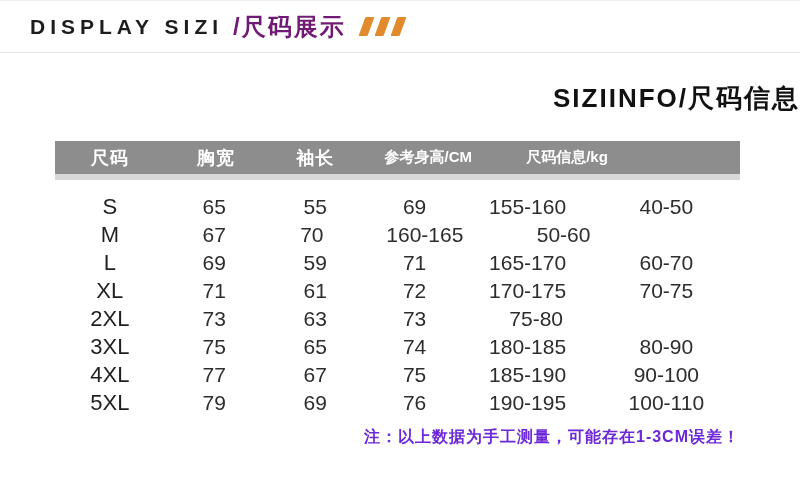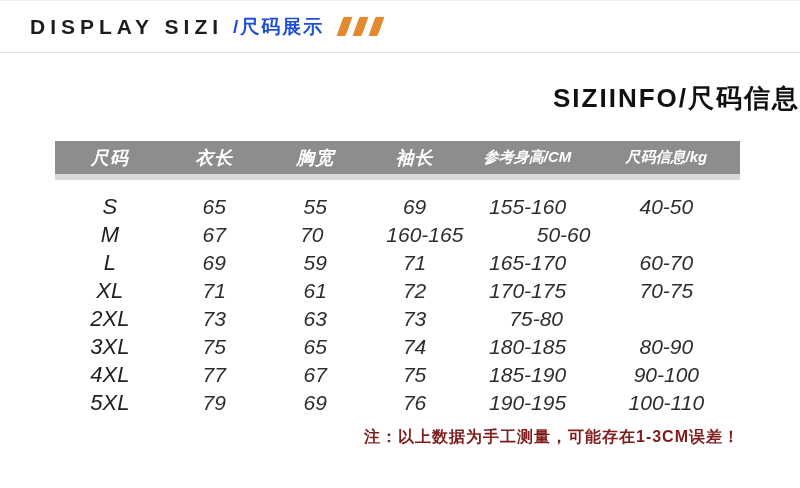--- a/index.html
+++ b/index.html
@@ -21,21 +21,21 @@
     height: 52px;
     display: flex; align-items: center;
     padding-left: 30px;
     border-bottom: 1px solid #e3e3e3;
   }
   .banner-en {
     font-size: 21px; font-weight: bold; color: #1c1c1c;
     letter-spacing: 5px;
   }
   .banner-zh {
-    font-size: 19px; font-weight: bold; color: #1d4ed8;
+    font-size: 24px; font-weight: bold; color: #701a75;
     margin-left: 10px; letter-spacing: 2px;
   }
   .slashes { display: inline-flex; margin-left: 16px; align-items: center; }
   .slashes i {
     display: block; width: 9px; height: 19px;
     background: #e28a2e;
     transform: skewX(-20deg);
     margin-right: 7px;
     border-radius: 1px;
   }
@@ -43,21 +43,21 @@
   
   .title {
     position: absolute; top: 80px; left: 0; right: 0;
     text-align: right;
     font-size: 26px; font-weight: bold; color: #111111;
     letter-spacing: 2px;
   }
 
   
   .size-table {
-    position: absolute; top: 140px; left: 55px; width: 685px; font-style: italic;
+    position: absolute; top: 140px; left: 55px; width: 685px;
   }
   .thead {
     display: flex; align-items: center;
     height: 33px;
     background: #8d8d8d;
     color: #ffffff;
   }
   .thead-shadow { height: 6px; background: #d8d8d8; }
   .cell { text-align: center; }
   .c0 { width: 16%; }
@@ -69,21 +69,21 @@
   .thead .cell { font-weight: bold; font-size: 18px; letter-spacing: 1px; }
   .thead .c4, .thead .c5 { font-size: 15px; letter-spacing: 0; }
   .tbody { padding-top: 13px; }
   .row { display: flex; align-items: center; height: 28px; }
   .row .cell { font-size: 21px; color: #2d2d2d; }
   .row .c0 { color: #1f1f1f; font-size: 22px; }
 
   
   .note {
     position: absolute; top: 426px; right: 60px;
-    font-size: 16px; font-weight: bold; color: #7f1d1d;
+    font-size: 16px; font-weight: bold; color: #6d28d9;
     letter-spacing: 1px;
   }
 </style>
 </head>
 <body>
 
 <div class="screen">
 
   <div class="banner">
     <span class="banner-en">DISPLAY SIZI</span>
@@ -93,21 +93,20 @@
         <i></i>
         <i></i>
     </span>
   </div>
 
   <h2 class="title">SIZIINFO/尺码信息</h2>
 
   <div class="size-table">
     <div class="thead">
         <div class="cell c0">尺码</div>
-        <div class="cell c1">衣长</div>
         <div class="cell c2">胸宽</div>
         <div class="cell c3">袖长</div>
         <div class="cell c4">参考身高/CM</div>
         <div class="cell c5">尺码信息/kg</div>
       </div>
     <div class="thead-shadow"></div>
     <div class="tbody">
         <div class="row">
           <div class="cell c0">S</div>
           <div class="cell c1">65</div>

